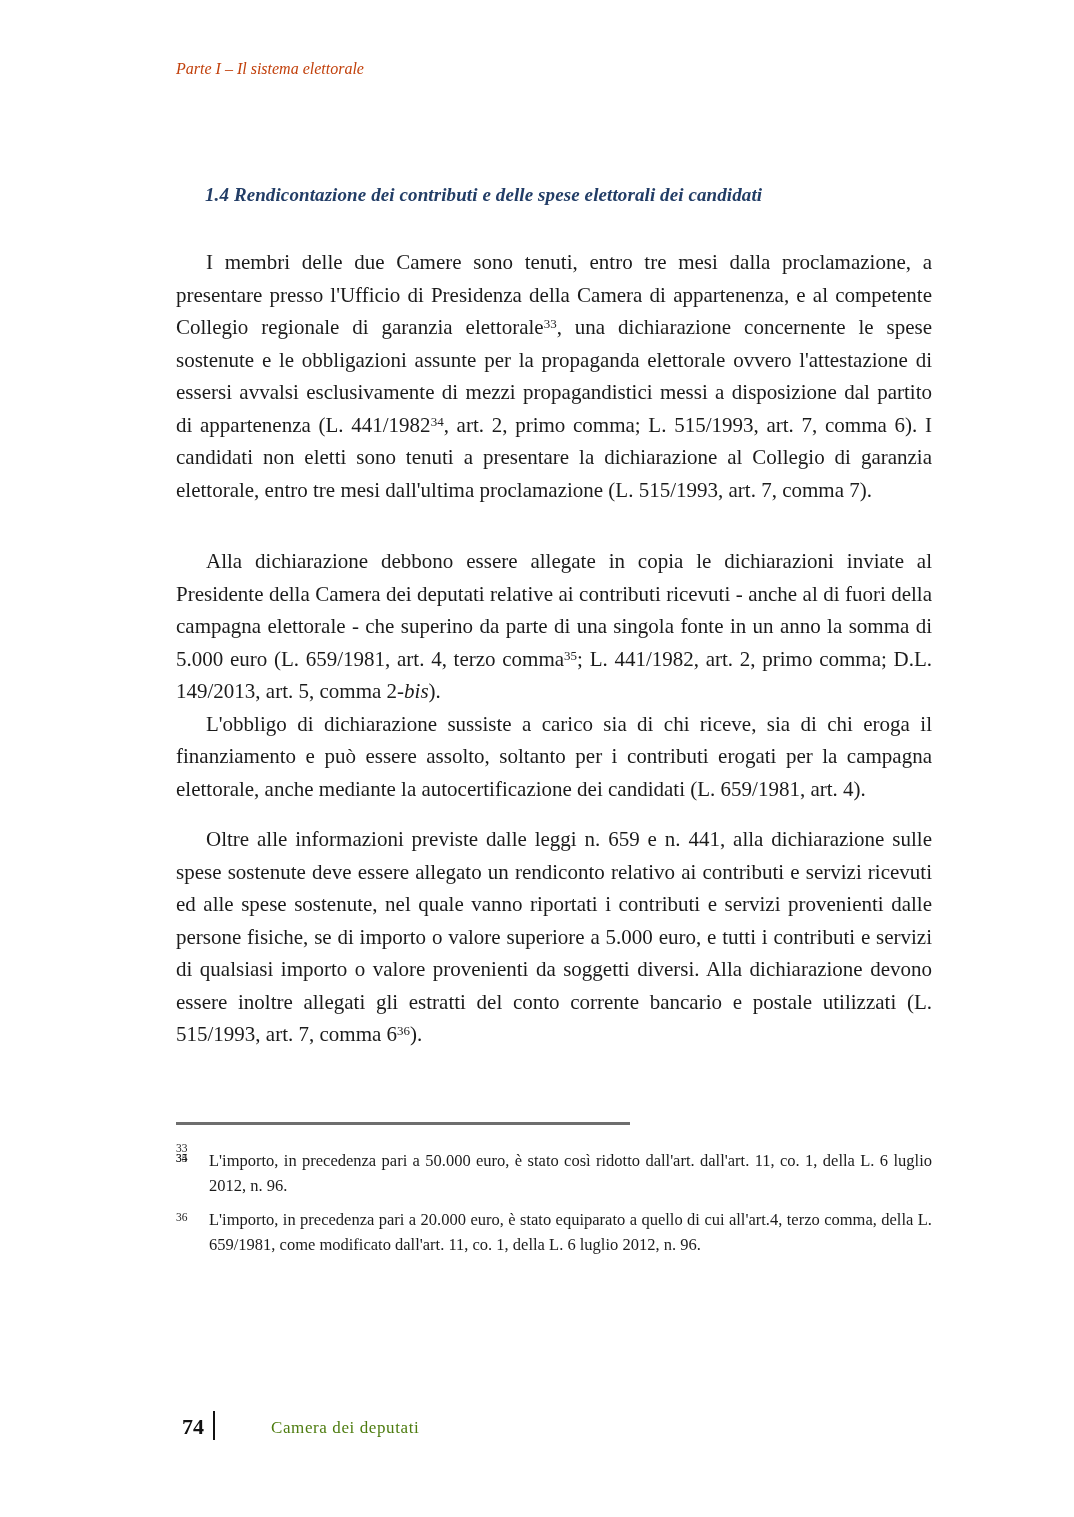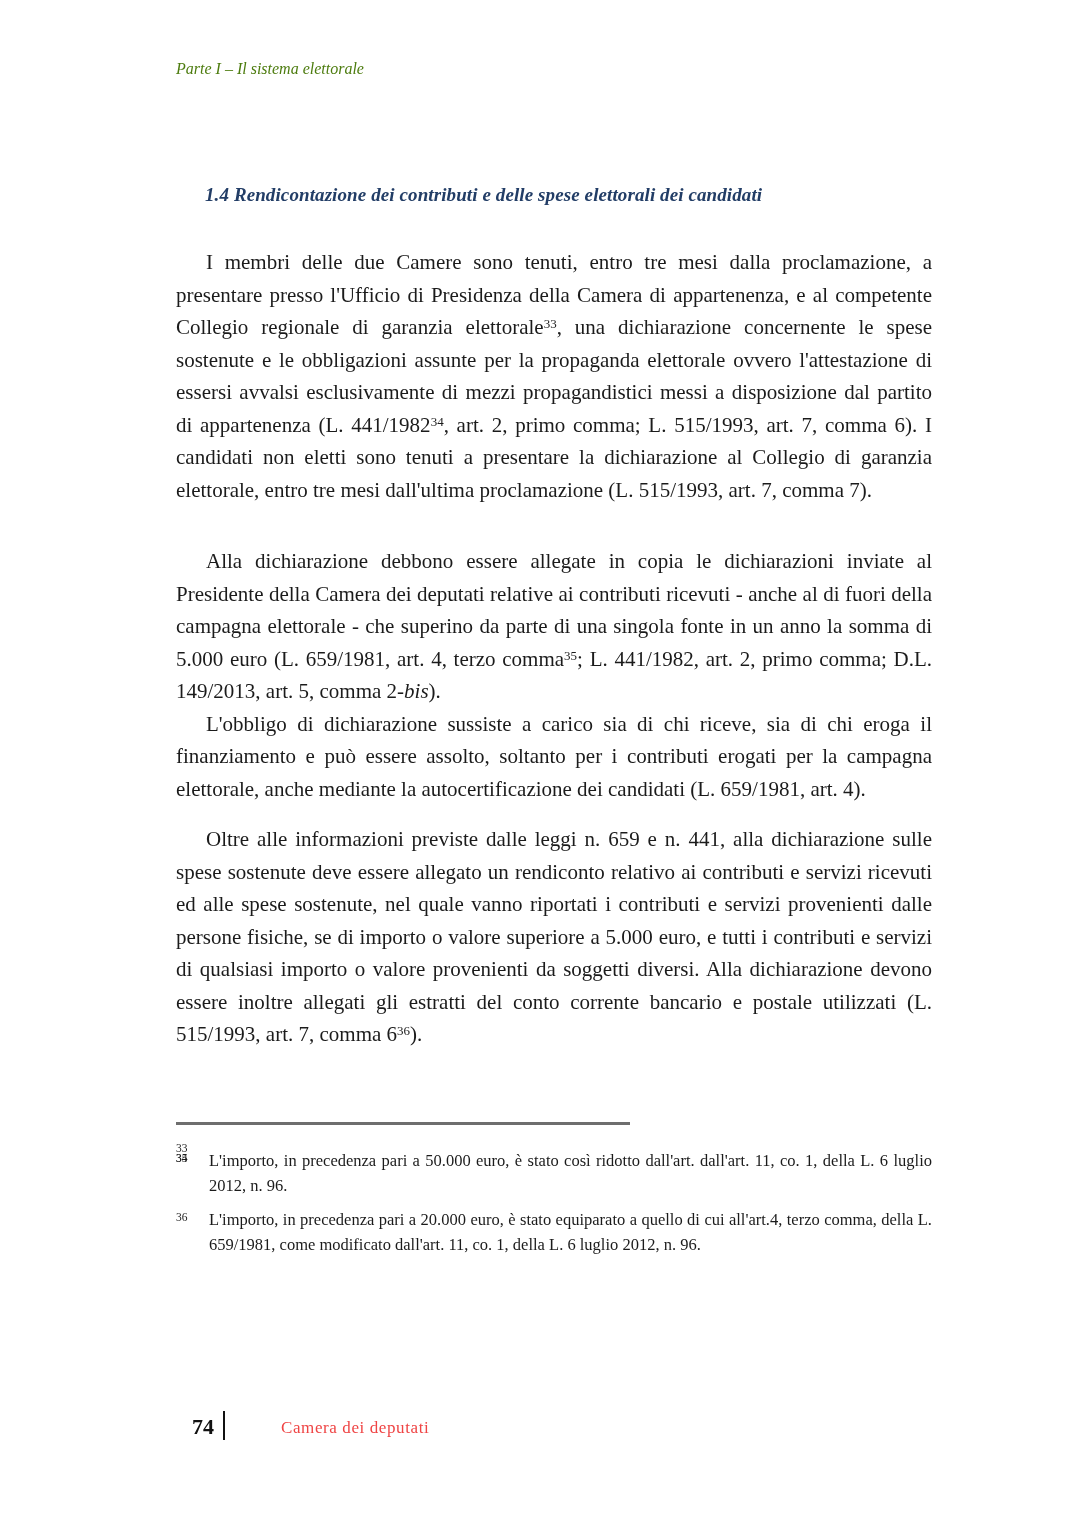--- a/index.html
+++ b/index.html
@@ -10,21 +10,21 @@
   *{margin:0;padding:0;box-sizing:border-box;}
   html,body{background:#ffffff;}
   body{
     width:1074px;height:1517px;position:relative;
     font-family:"Liberation Serif","DejaVu Serif",serif;
     color:var(--text-color);
     overflow:hidden;
   }
   .running-header{
     position:absolute;left:176px;top:60px;width:700px;
-    font-style:italic;font-size:16px;color:#4d7c0f;
+    font-style:italic;font-size:16px;color:#c2410c;
   }
   .section-title{
     position:absolute;left:205px;top:184px;width:740px;
     font-style:italic;font-weight:bold;font-size:19px;
     color:var(--title-color);
     letter-spacing:0.1px;
   }
   .body-text{
     position:absolute;left:176px;top:246px;width:756px;
     font-size:21px;line-height:32.5px;
@@ -50,34 +50,34 @@
   .footnote{
     position:relative;
     padding-left:33px;
   }
   .footnote + .footnote{margin-top:10px;}
   .fn-num{
     position:absolute;left:0;top:-3px;
     font-size:11.5px;
   }
   .page-footer{
-    position:absolute;left:192px;top:1413px;width:700px;height:40px;
+    position:absolute;left:182px;top:1413px;width:700px;height:40px;
   }
   .page-number{
     font-weight:bold;font-size:22px;color:#111;
     display:inline-block;vertical-align:middle;
   }
   .footer-divider{
     display:inline-block;vertical-align:middle;
     width:2px;height:29px;background:#111;
     margin-left:9px;margin-top:-2px;
   }
   .publisher{
     position:absolute;left:89px;top:5px;
-    font-size:17px;letter-spacing:0.6px;color:#ef4444;
+    font-size:17px;letter-spacing:0.6px;color:#4d7c0f;
     white-space:nowrap;
     text-align:right;
   }
 </style>
 </head>
 <body>
 
 <div class="running-header">Parte I – Il sistema elettorale</div>
 
 <h1 class="section-title">1.4 Rendicontazione dei contributi e delle spese elettorali dei candidati</h1>

